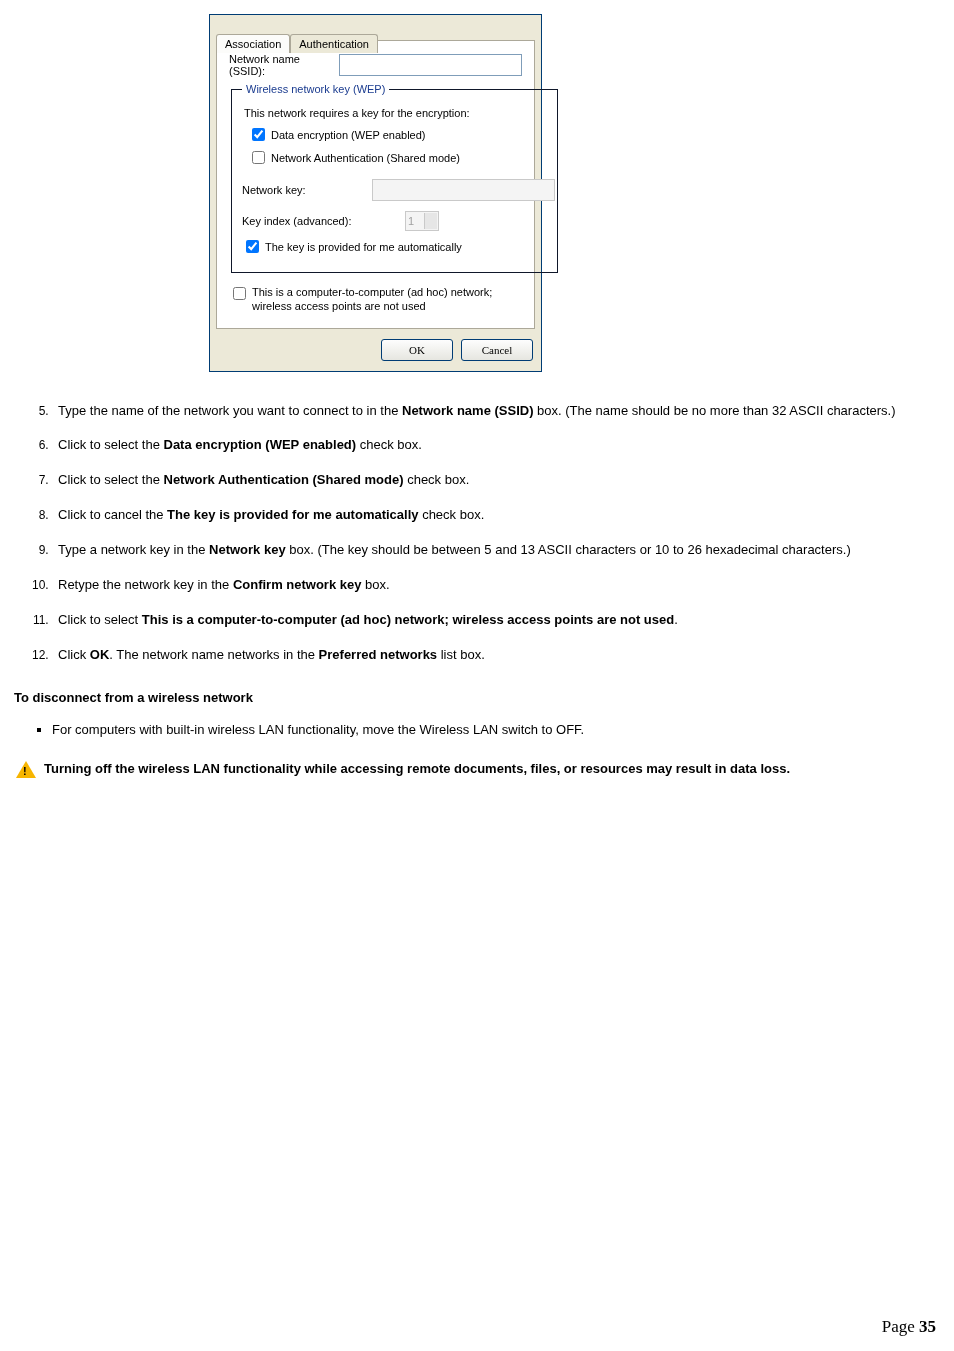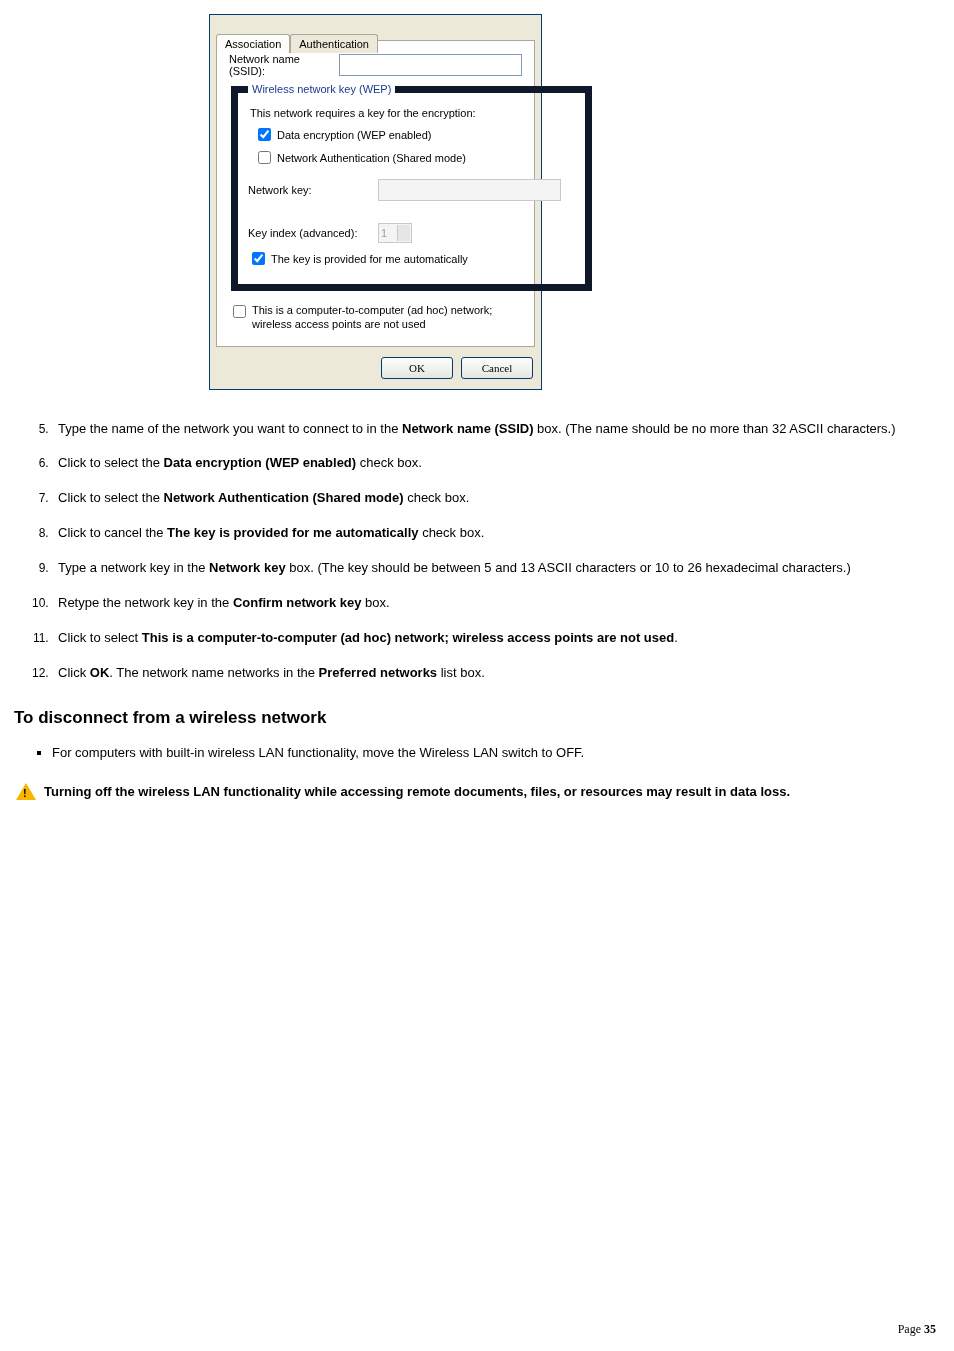--- a/index.html
+++ b/index.html
@@ -70,22 +70,22 @@
   .tab-body {
     border: 1px solid #aca899;
     border-top: none;
     padding: 12px 12px 14px 12px;
     background: #ffffff;
   }
   .row { display: flex; align-items: center; margin-bottom: 6px; }
   .row label.fld { width: 130px; color:#000; }
   .row input.text { flex:1; height:18px; border:1px solid #7f9db9; background:#fff; }
   fieldset.group {
-    border: 7px solid #0f172a;
-    padding: 10px 24px 12px 10px;
+    border: 1px solid #0f172a;
+    padding: 10px 2px 12px 10px;
     margin-top: 6px;
   }
   fieldset.group legend { color:#1a3b8f; padding:0 4px; }
   .chk-row { display:flex; align-items:center; margin:4px 0 4px 6px; }
   .chk-row input { margin-right:6px; width:13px; height:13px; }
   .disabled { color:#a0a0a0; }
   .row.disabled input.text { background:#f4f4f4; border-color:#c9c9c9; }
   .spinner {
     width: 28px; height:18px;
     border:1px solid #c9c9c9;
@@ -118,33 +118,33 @@
     margin: 20px 0 0 0;
     padding-left: 38px;
   }
   ol.steps > li {
     margin-bottom: 16px;
     padding-left: 6px;
     line-height: 1.45;
   }
   ol.steps > li::marker { font-size: 12px; }
   h4.sub {
-    font-size: 17px;
+    font-size: 13px;
     font-weight: bold;
     margin: 26px 0 10px 0;
   }
   ul.bul {
     list-style: square;
     padding-left: 38px;
     margin: 16px 0 20px 0;
   }
   ul.bul li { line-height:1.45; }
   .warn-block {
     display:flex;
-    align-items:flex-start;
+    align-items:center;
     gap: 4px;
     line-height:1.4;
     font-weight:bold;
   }
   .warn-icon {
     display:inline-block;
     width:0; height:0;
     border-left:10px solid transparent;
     border-right:10px solid transparent;
     border-bottom:17px solid #f7b500;
@@ -156,21 +156,21 @@
     content:"!";
     position:absolute;
     left:-3px; top:3px;
     font-size:11px; font-weight:bold; color:#000;
   }
   .page-num {
     position: fixed;
     right: 18px;
     bottom: 14px;
     font-family: "Times New Roman", serif;
-    font-size: 12px;
+    font-size: 17px;
   }
   .page-num .pn { font-weight:bold; }
 </style>
 </head>
 <body>
 
 <div class="dialog-wrap">
   <div class="dialog">
     <div class="tabstrip">
       <div class="tabs">
@@ -193,21 +193,21 @@
           </div>
           <div class="chk-row">
             <input type="checkbox" style="">
             <span>Network Authentication (Shared mode)</span>
           </div>
 
           <div class="row disabled" style="margin-top:12px;">
             <label class="fld">Network key:</label>
             <input class="text" type="text" disabled="" style="">
           </div>
-          <div class="row disabled" style="margin-top:22px;">
+          <div class="row disabled" style="margin-top:10px;gap:33px;">
             <label class="fld">Key index (advanced):</label>
             <span class="spinner">1</span>
           </div>
           <div class="chk-row" style="margin-left:0;">
             <input type="checkbox" checked="" style="">
             <span>The key is provided for me automatically</span>
           </div>
         </fieldset>
 
         <div class="chk-row" style="margin:12px 0 0 0; align-items:flex-start;">

